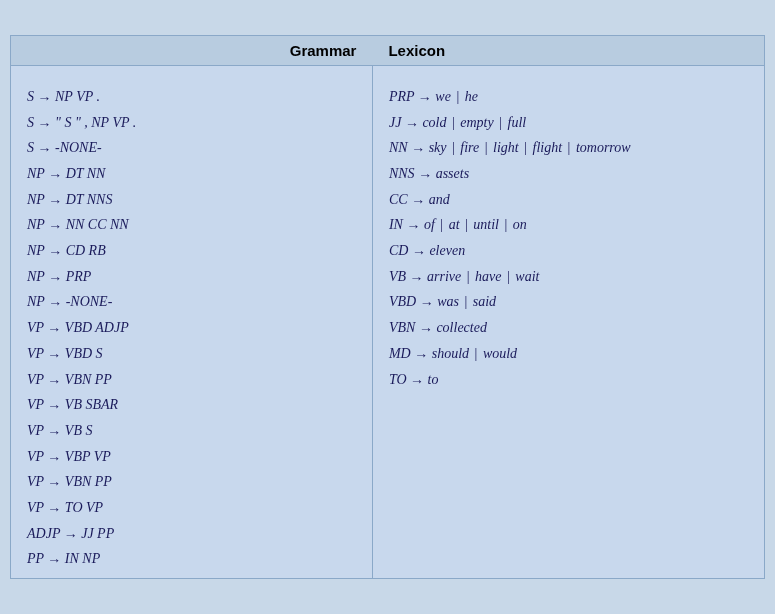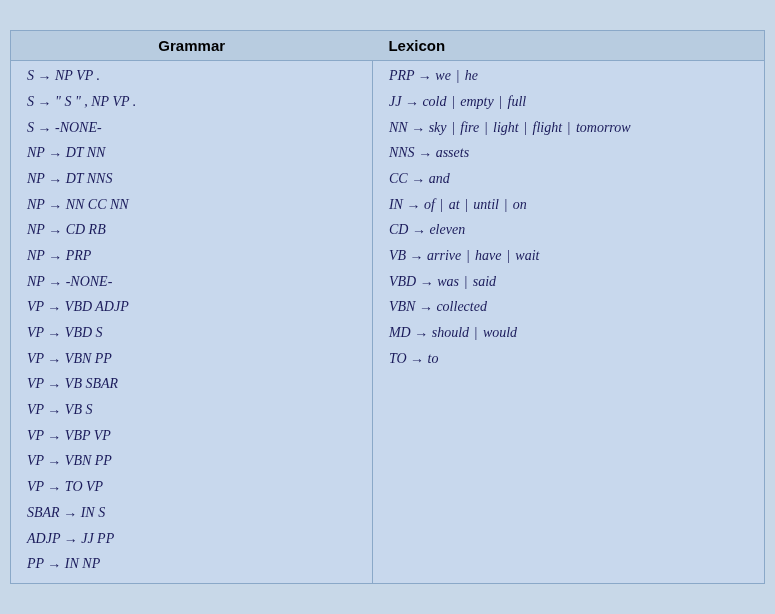--- a/index.html
+++ b/index.html
@@ -32,21 +32,21 @@
       font-weight: bold;
       font-style: normal;
       font-family: Arial, Helvetica, sans-serif;
       padding: 6px 16px 6px 16px;
       border-bottom: 1px solid #8aa8c8;
       text-align: left;
       font-size: 15px;
     }
 
     thead tr th:first-child {
-      text-align: center;
+      text-align: right;
       width: 48%;
     }
 
     thead tr th:last-child {
       text-align: left;
       width: 52%;
     }
 
     tbody tr td {
       padding: 2px 16px;
@@ -73,21 +73,21 @@
     .pipe {
       font-style: normal;
       margin: 0 2px;
     }
 
     tbody tr:last-child td {
       padding-bottom: 8px;
     }
 
     tbody tr:first-child td {
-      padding-top: 4px;
+      padding-top: 20px;
     }
   </style>
 </head>
 <body>
 
 <div class="table-container">
   <table>
     <thead>
       <tr>
         <th>Grammar</th>
@@ -157,24 +157,20 @@
         </tr>
         <tr>
           <td>VP <span class="arrow">→</span> VBN PP</td>
           <td>&nbsp;</td>
         </tr>
         <tr>
           <td>VP <span class="arrow">→</span> TO VP</td>
           <td>&nbsp;</td>
         </tr>
         <tr>
-          <td>SBAR <span class="arrow">→</span> IN S</td>
-          <td>&nbsp;</td>
-        </tr>
-        <tr>
           <td>ADJP <span class="arrow">→</span> JJ PP</td>
           <td>&nbsp;</td>
         </tr>
         <tr>
           <td>PP <span class="arrow">→</span> IN NP</td>
           <td>&nbsp;</td>
         </tr>
       </tbody>
   </table>
 </div>

